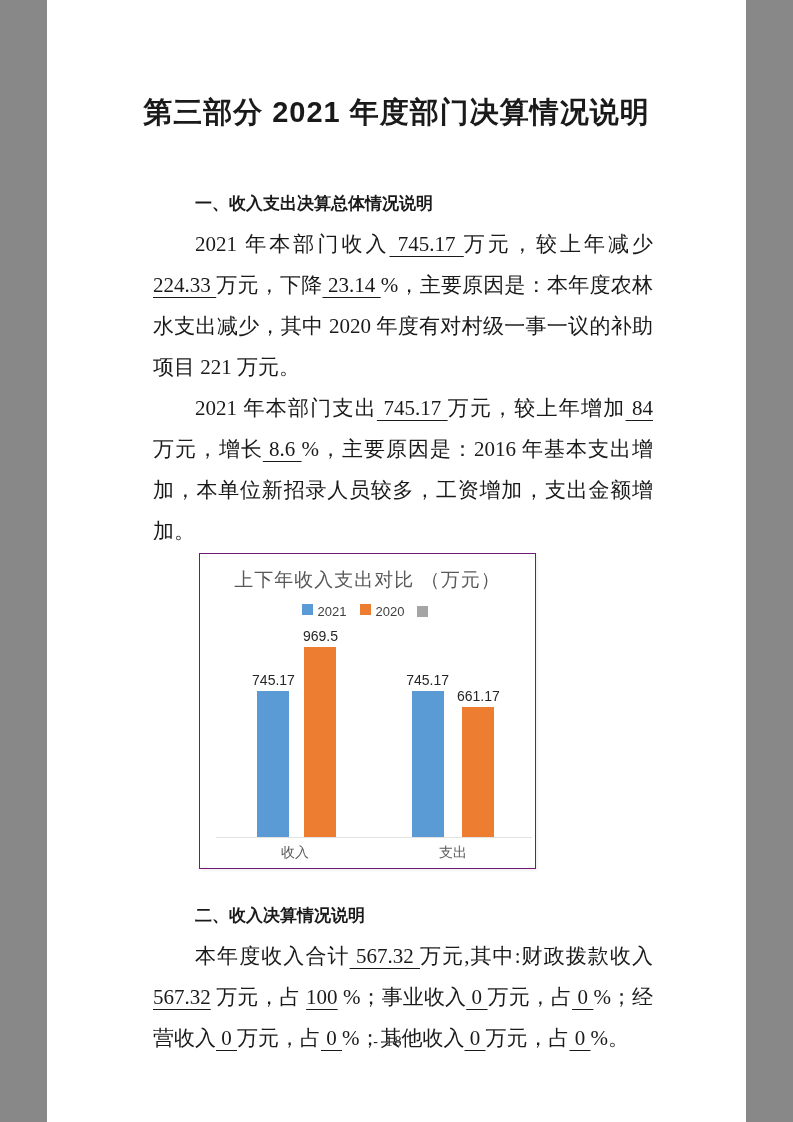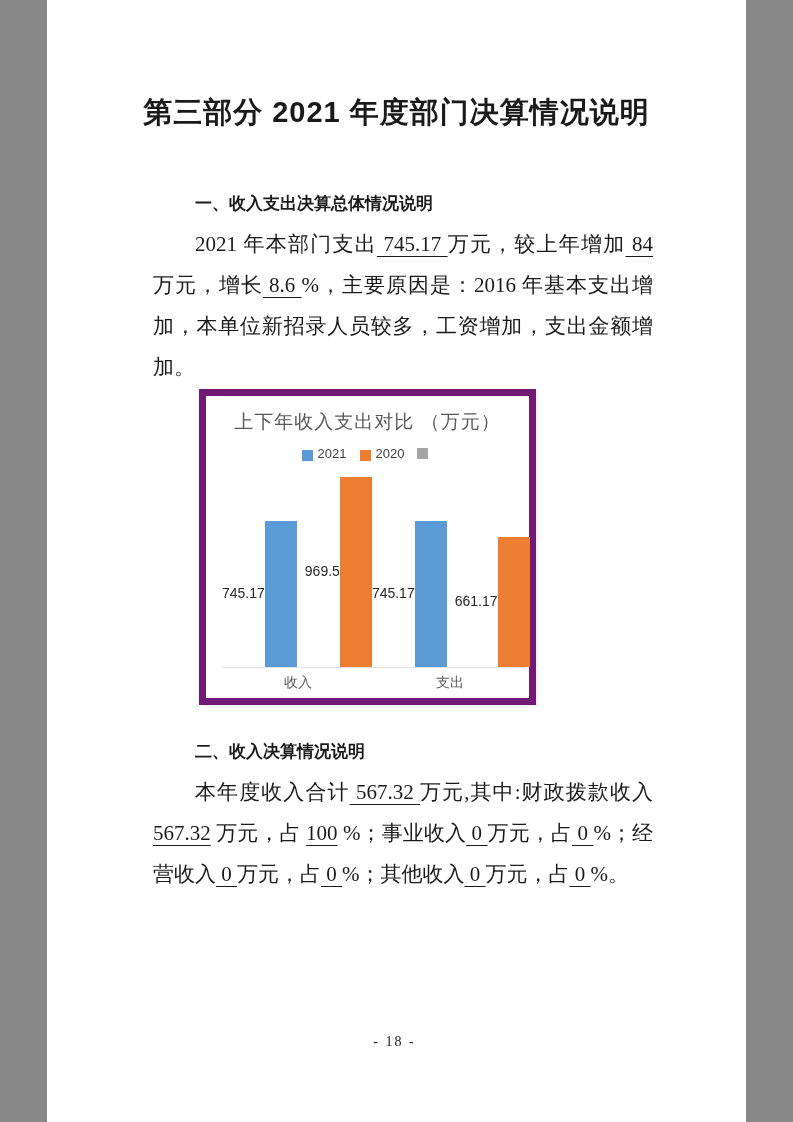--- a/index.html
+++ b/index.html
@@ -43,58 +43,58 @@
     text-underline-offset:5px;
     text-decoration-thickness:1px;
   }
   
   .chart {
     position:relative;
     margin-top:1px;
     margin-left:46px;
     width:337px; height:316px;
     background:#ffffff;
-    border:7px solid #701a75;
+    border:1px solid #701a75;
     box-shadow:2px 2px 2px rgba(0,0,0,0.05);
     font-family:"Liberation Sans","DejaVu Sans",sans-serif;
   }
   .chart-title {
     margin-top:13px;
     text-align:center;
     font-size:19px;
     color:#595959;
     letter-spacing:1px;
   }
   .legend {
     margin-top:11px;
     display:flex;
     justify-content:center;
     align-items:center;
     gap:13px;
   }
-  .leg-item { display:flex; align-items:flex-end; gap:5px; }
+  .leg-item { display:flex; align-items:flex-start; gap:5px; }
   .swatch { width:11px; height:11px; display:inline-block; background:#A5A5A5; }
   .leg-label { font-size:13px; color:#404040; }
   .plot {
     position:absolute;
     left:16px; right:3px;
     top:62px; bottom:30px;
     border-bottom:1px solid #e2e2e2;
     display:flex;
     align-items:flex-end;
   }
   .group {
     flex:1;
     display:flex;
     justify-content:center;
     align-items:flex-end;
     gap:8px;
     height:100%;
   }
-  .barwrap { display:flex; align-items:center; justify-content:flex-end; }
+  .barwrap { display:flex; flex-direction:column; align-items:center; justify-content:flex-end; }
   .bar-label { font-size:14px; color:#262626; margin-bottom:3px; white-space:nowrap; }
   .bar { width:32px; background:#5B9BD5; }
   .cats {
     position:absolute;
     left:16px; right:3px; bottom:6px;
     display:flex;
   }
   .cats span { flex:1; text-align:center; font-size:14px; color:#595959; }
   
   .page-number {
@@ -110,20 +110,21 @@
 <body>
 
 <div class="page">
 
   <div class="doc-title">第三部分 2021 年度部门决算情况说明</div>
 
   <div class="body-col">
 
     <div class="sec-heading">一、收入支出决算总体情况说明</div>
 
+    <p class="para"><span>2021 年本部门收入</span><span class="u"> 745.17 </span><span>万元，较上年减少</span><span class="u"> 224.33 </span><span>万元，下降</span><span class="u"> 23.14 </span><span>%，主要原因是：本年度农林水支出减少，其中 2020 年度有对村级一事一议的补助项目 221 万元。</span></p>
 
     <p class="para"><span>2021 年本部门支出</span><span class="u"> 745.17 </span><span>万元，较上年增加</span><span class="u"> 84 </span><span>万元，增长</span><span class="u"> 8.6 </span><span>%，主要原因是：2016 年基本支出增加，本单位新招录人员较多，工资增加，支出金额增加。</span></p>
 
     <div class="chart">
       <div class="chart-title">上下年收入支出对比 （万元）</div>
       <div class="legend">
         <span class="leg-item">
           <span class="swatch" style="background: rgb(91, 155, 213);"></span>
           <span class="leg-label">2021</span>
         </span>

